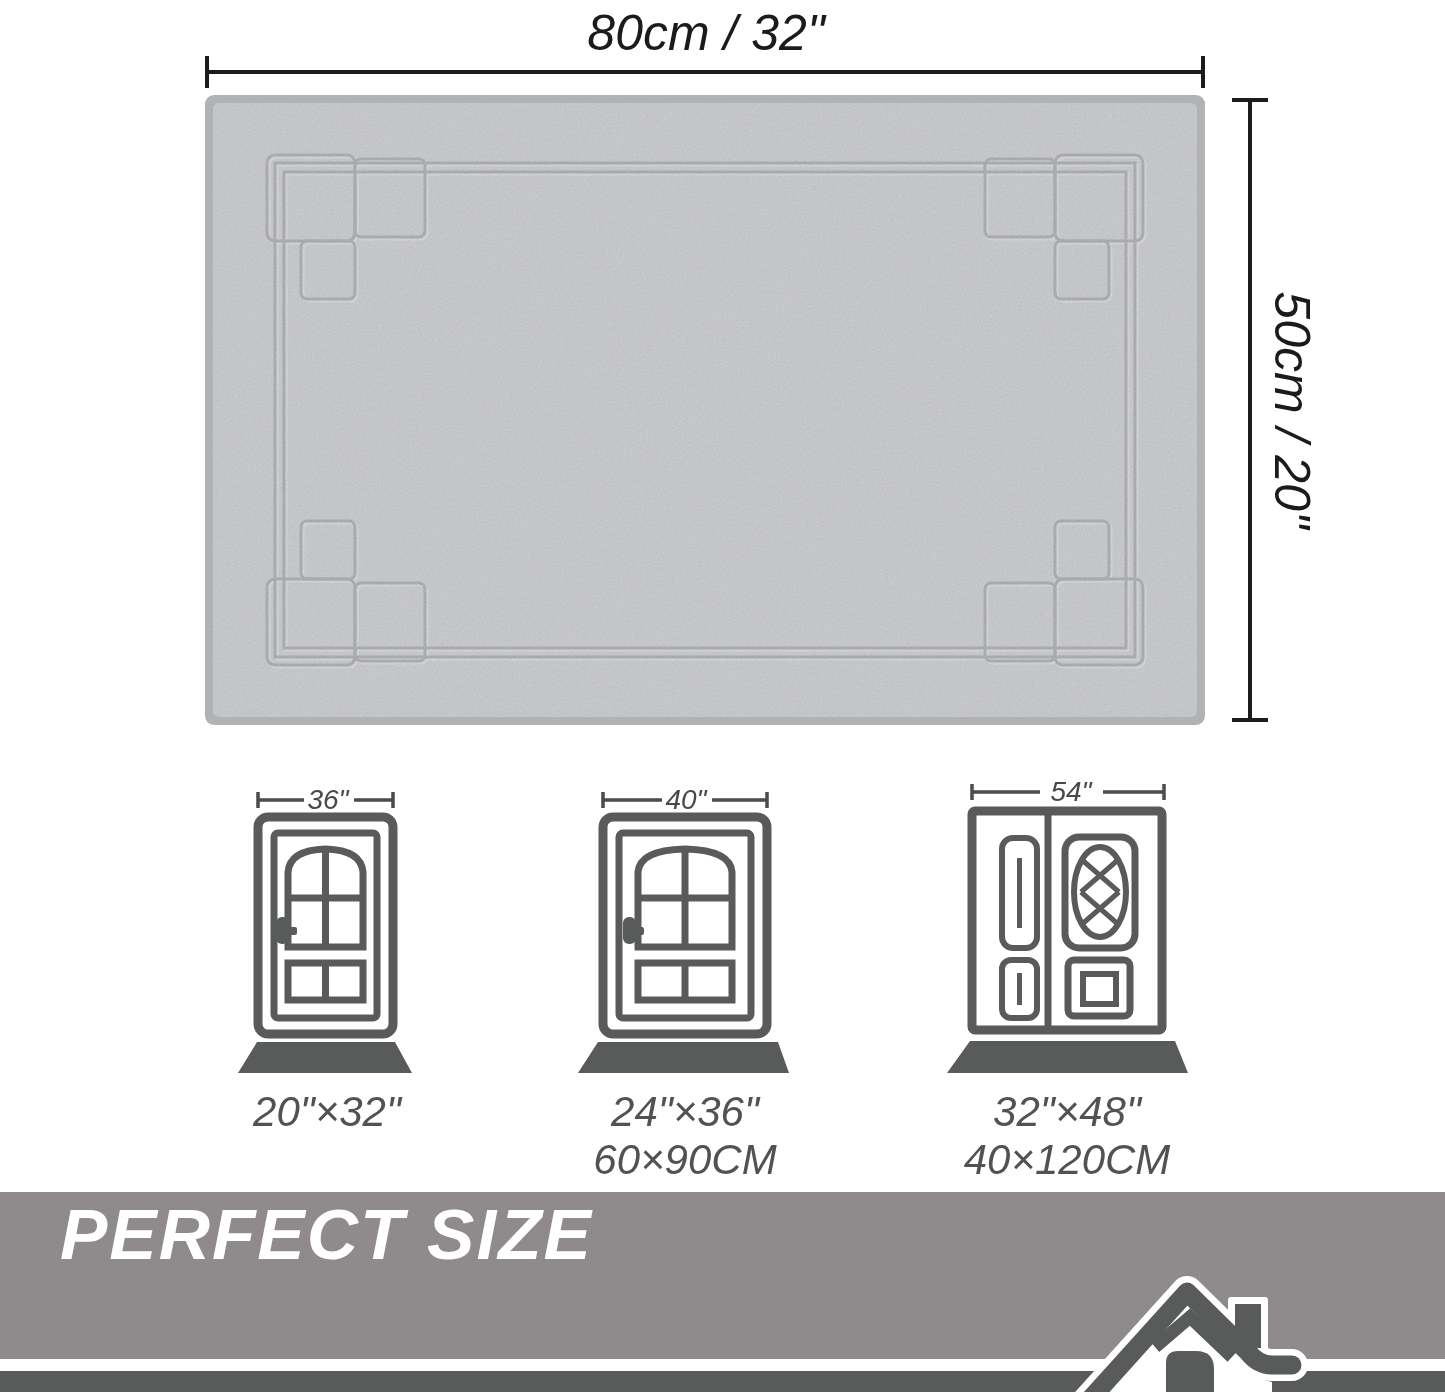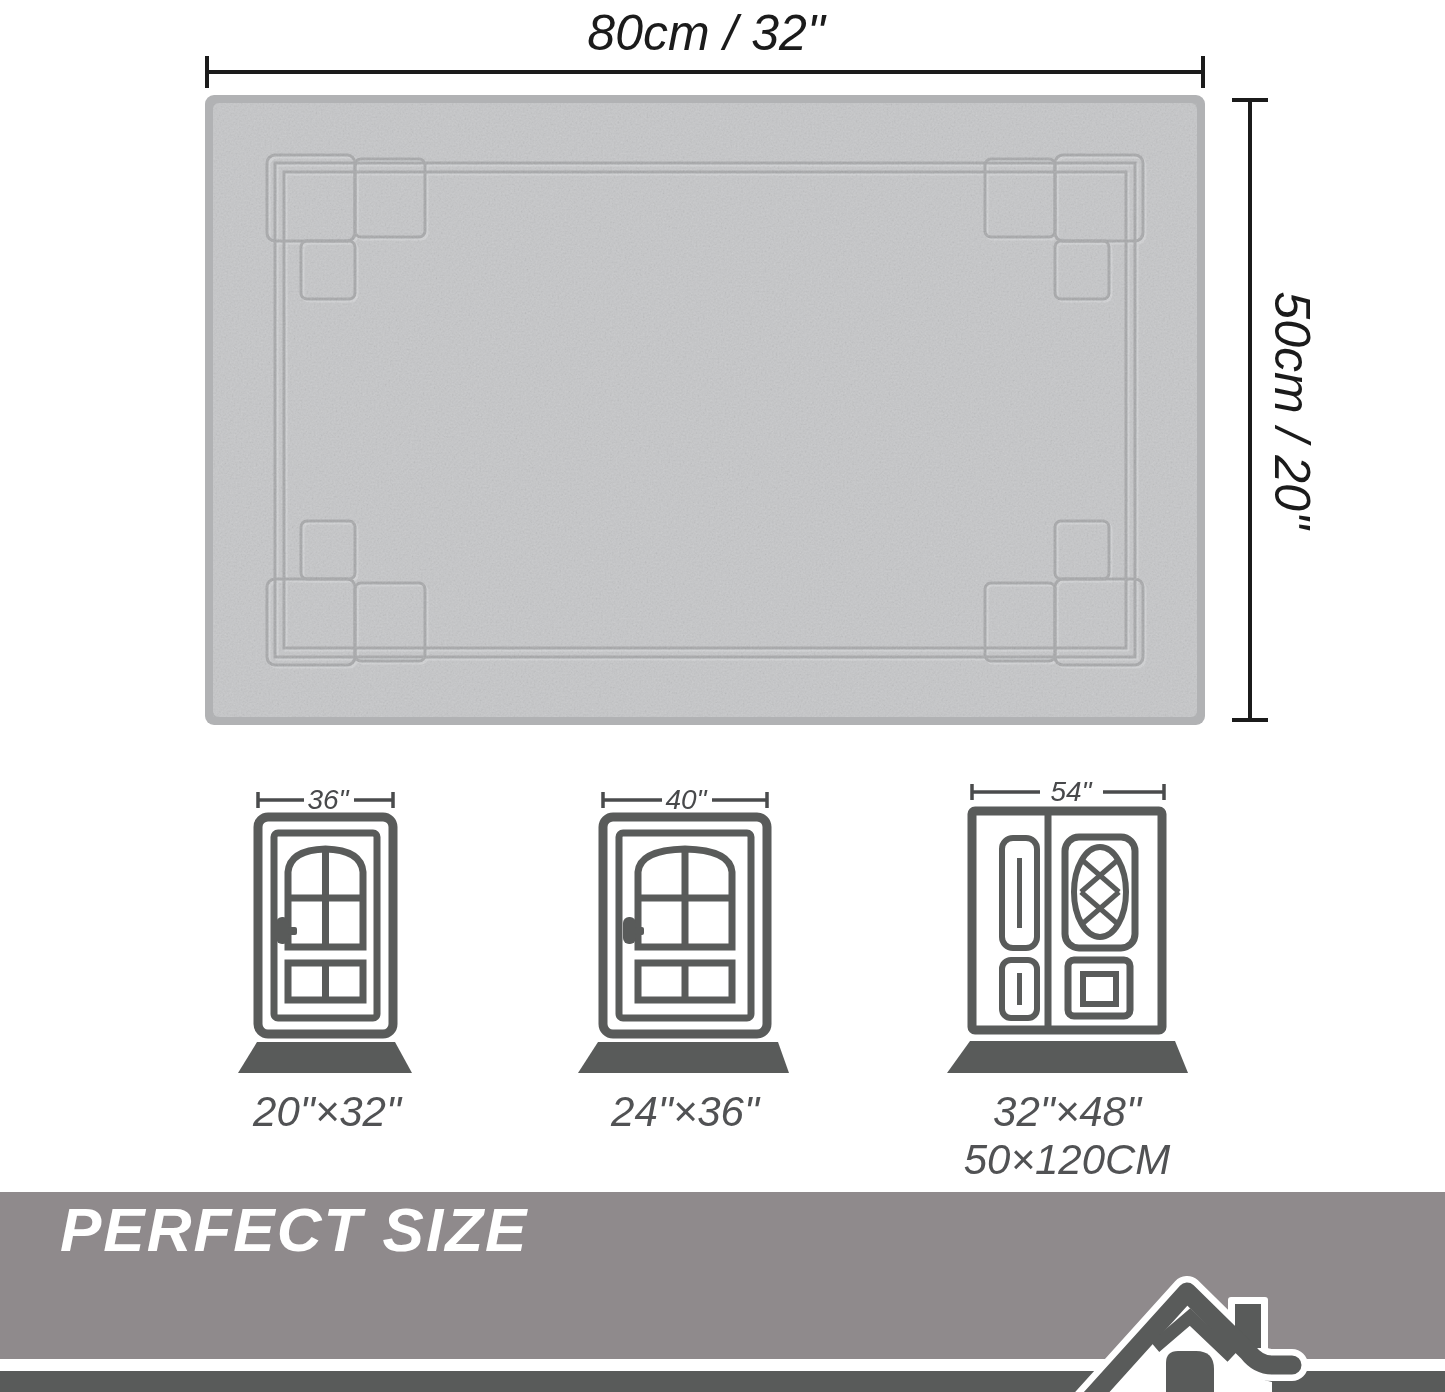--- a/index.html
+++ b/index.html
@@ -20,21 +20,21 @@
   }
   .door-size-label{
     width:320px;text-align:center;font-style:italic;color:#515254;
     font-size:42px;line-height:48px;white-space:nowrap;
   }
   #banner{
     left:0;top:1192px;width:1445px;height:170px;background:#8f8a8c;
   }
   #banner-title{
     position:absolute;left:60px;top:2px;color:#ffffff;
-    font-size:62px;font-weight:bold;font-style:italic;letter-spacing:2px;
+    font-size:71px;font-weight:bold;font-style:italic;letter-spacing:2px;
     white-space:nowrap;
   }
   #banner-sub{
     position:absolute;left:62px;top:76px;color:#ffffff;
     font-size:31px;font-style:italic;line-height:38px;white-space:nowrap;
   }
   svg text{font-family:"Liberation Sans",sans-serif;}
 </style>
 </head>
 <body>
@@ -140,20 +140,21 @@
     </g>
   </g>
   <g fill="#595b5a">
     <rect x="53" y="147" width="13" height="27" rx="6"></rect>
     <rect x="65" y="157" width="9" height="8" rx="2"></rect>
   </g>
   <polygon points="28,272 208,272 219,303 8,303" fill="#595b5a"></polygon>
 </svg>
 <div class="abs door-size-label" style="left:525px;top:1088px;">
   <div>24"×36"</div>
+  <div>60×90CM</div>
 </div>
 
 <svg class="abs" style="left:940px;top:770px;" width="280" height="330" viewBox="0 0 280 330">
   <g stroke="#4a4b4c" stroke-width="3.5" fill="none">
     <line x1="32" y1="14" x2="32" y2="30"></line>
     <line x1="32" y1="22" x2="100" y2="22"></line>
     <line x1="163" y1="22" x2="224" y2="22"></line>
     <line x1="224" y1="14" x2="224" y2="30"></line>
   </g>
   <text x="131" y="31" text-anchor="middle" font-size="28" font-style="italic" fill="#48494b">54"</text>
@@ -174,21 +175,21 @@
         <line x1="179" y1="122" x2="141" y2="155"></line>
       </g>
       <rect x="128" y="190" width="62" height="56" rx="6" stroke-width="7"></rect>
       <rect x="143" y="204" width="33" height="30" stroke-width="6"></rect>
     </g>
   </g>
   <polygon points="30,271 235,271 248,303 7,303" fill="#595b5a"></polygon>
 </svg>
 <div class="abs door-size-label" style="left:907px;top:1088px;">
   <div>32"×48"</div>
-  <div>50×120CM</div>
+  <div>40×120CM</div>
 </div>
 
 <div class="abs" id="banner">
   <div id="banner-title">PERFECT SIZE</div>
 </div>
 
 <svg class="abs" style="left:0;top:1255px;" width="1445" height="137" viewBox="0 0 1445 137">
   <line x1="0" y1="110" x2="1445" y2="110" stroke="#ffffff" stroke-width="12"></line>
   <rect x="0" y="116" width="1445" height="21" fill="#595b5a"></rect>
   <g>

